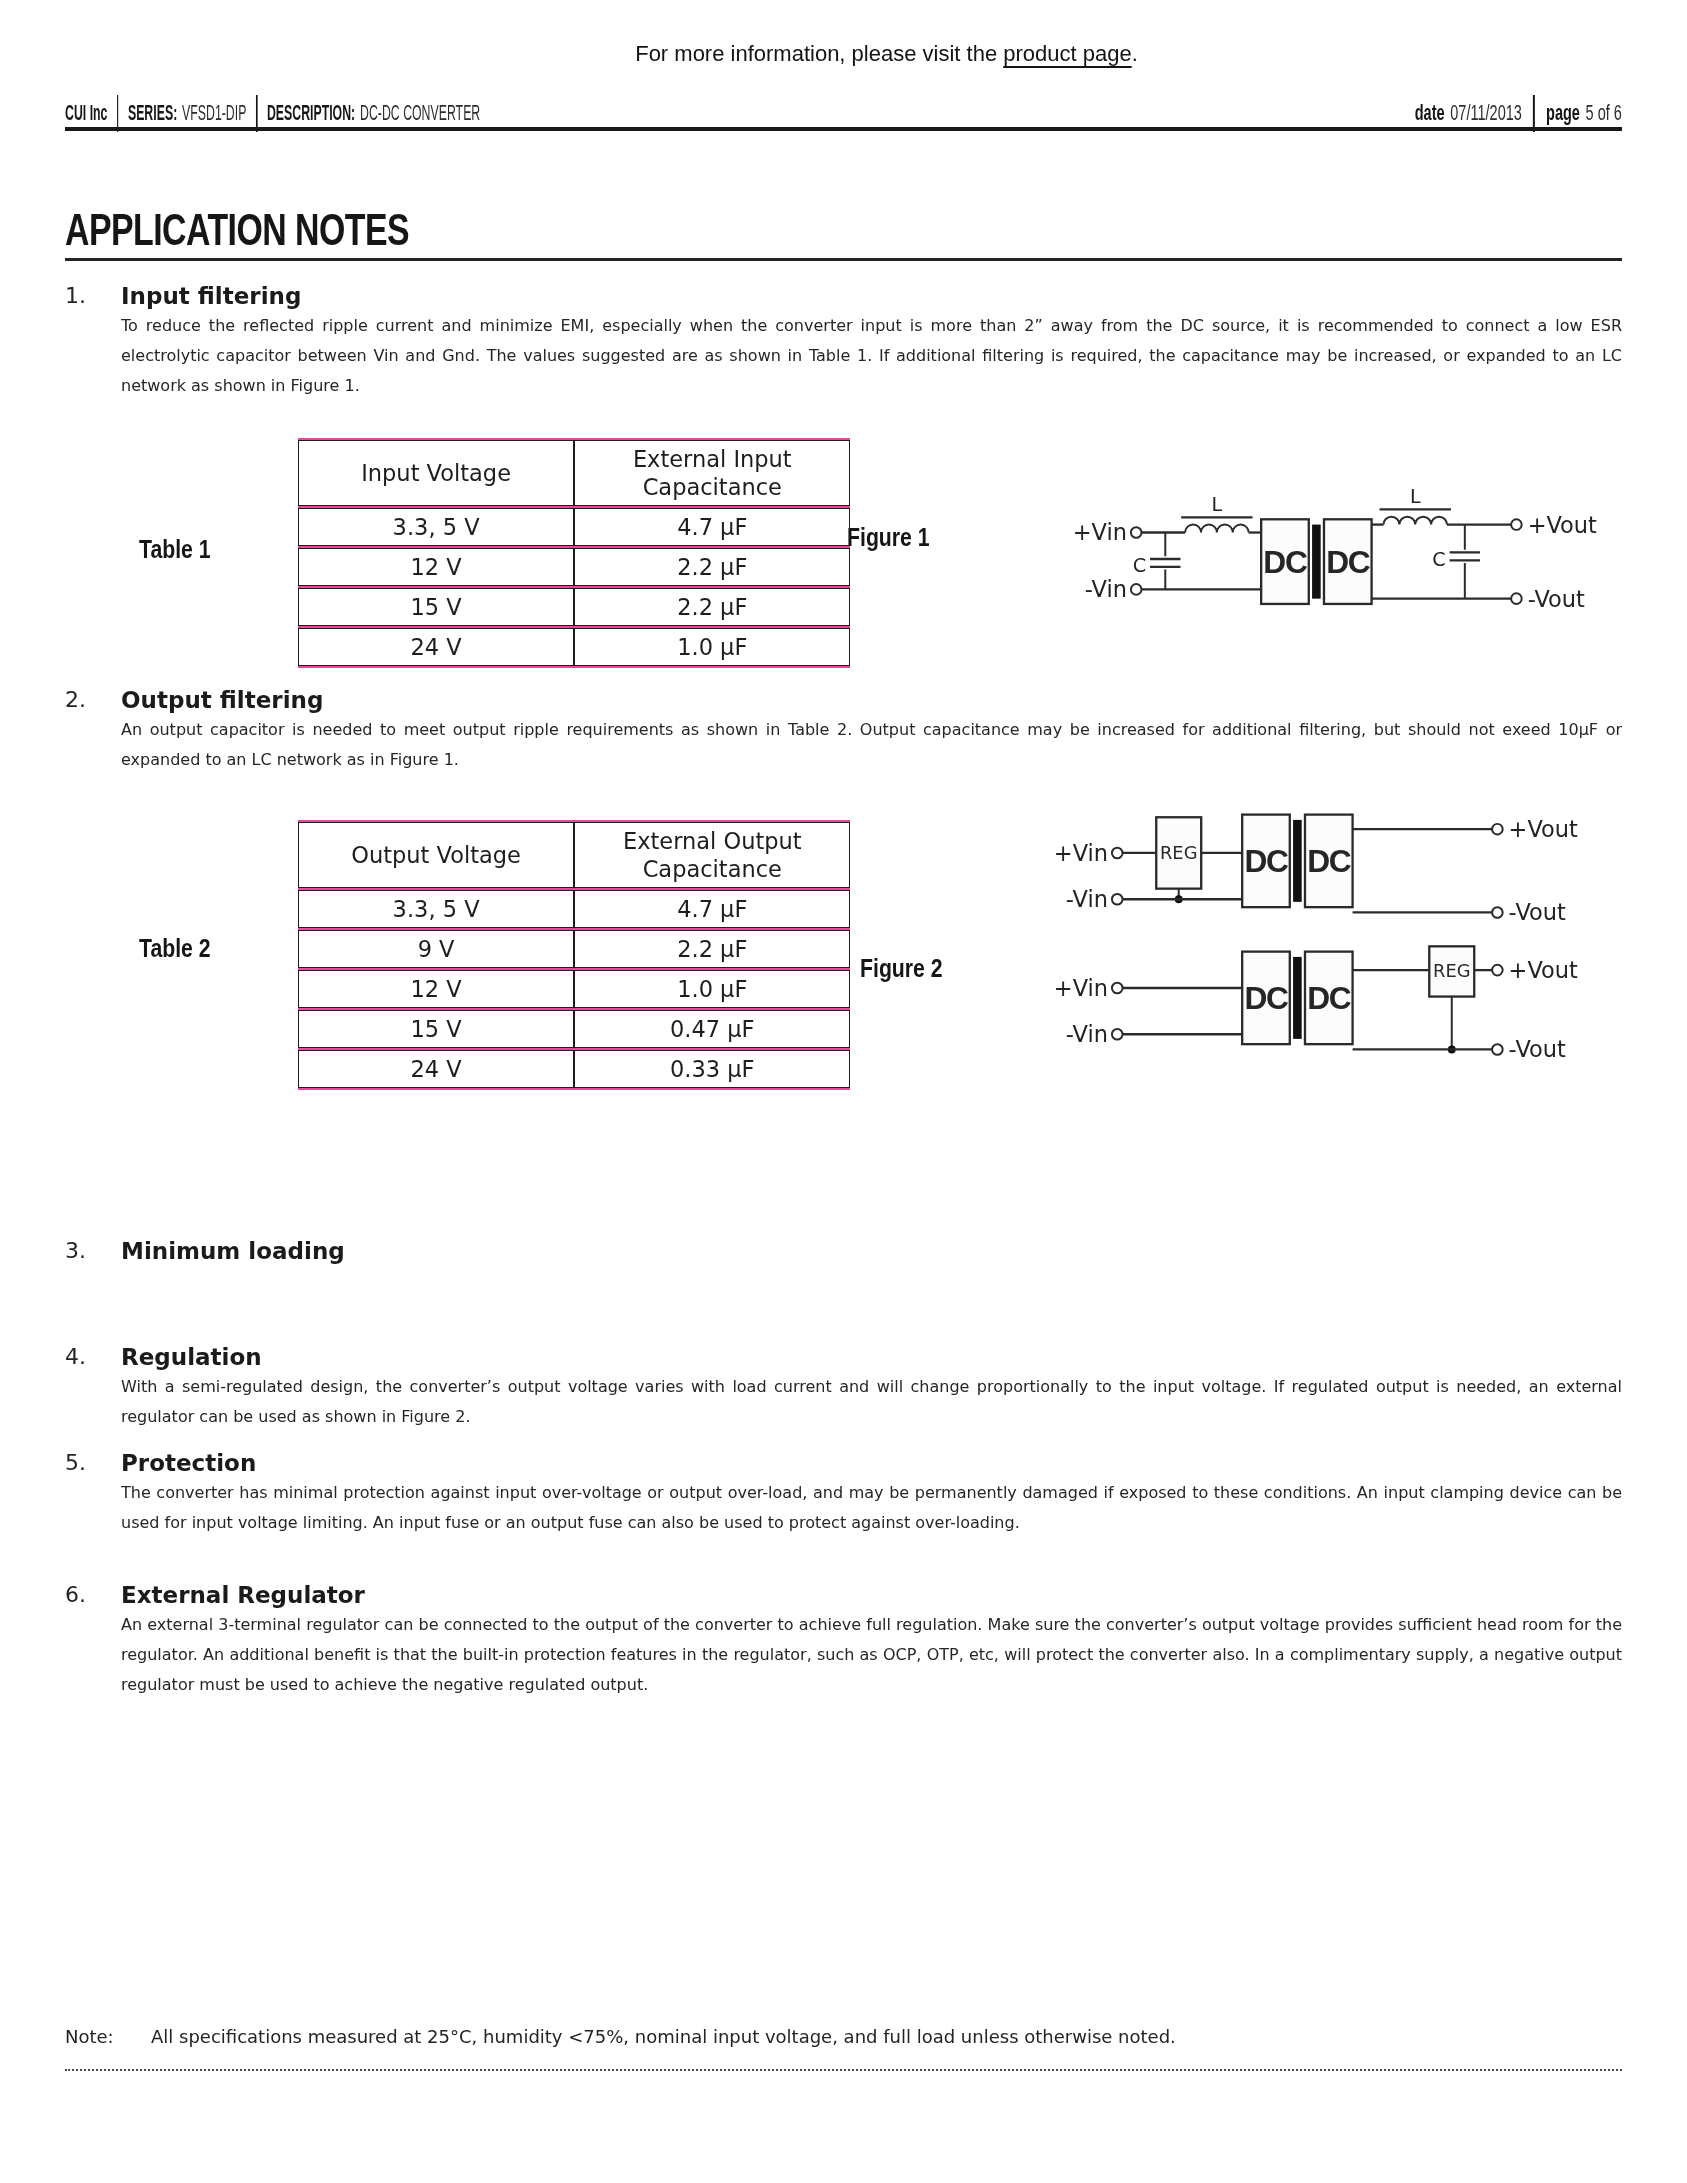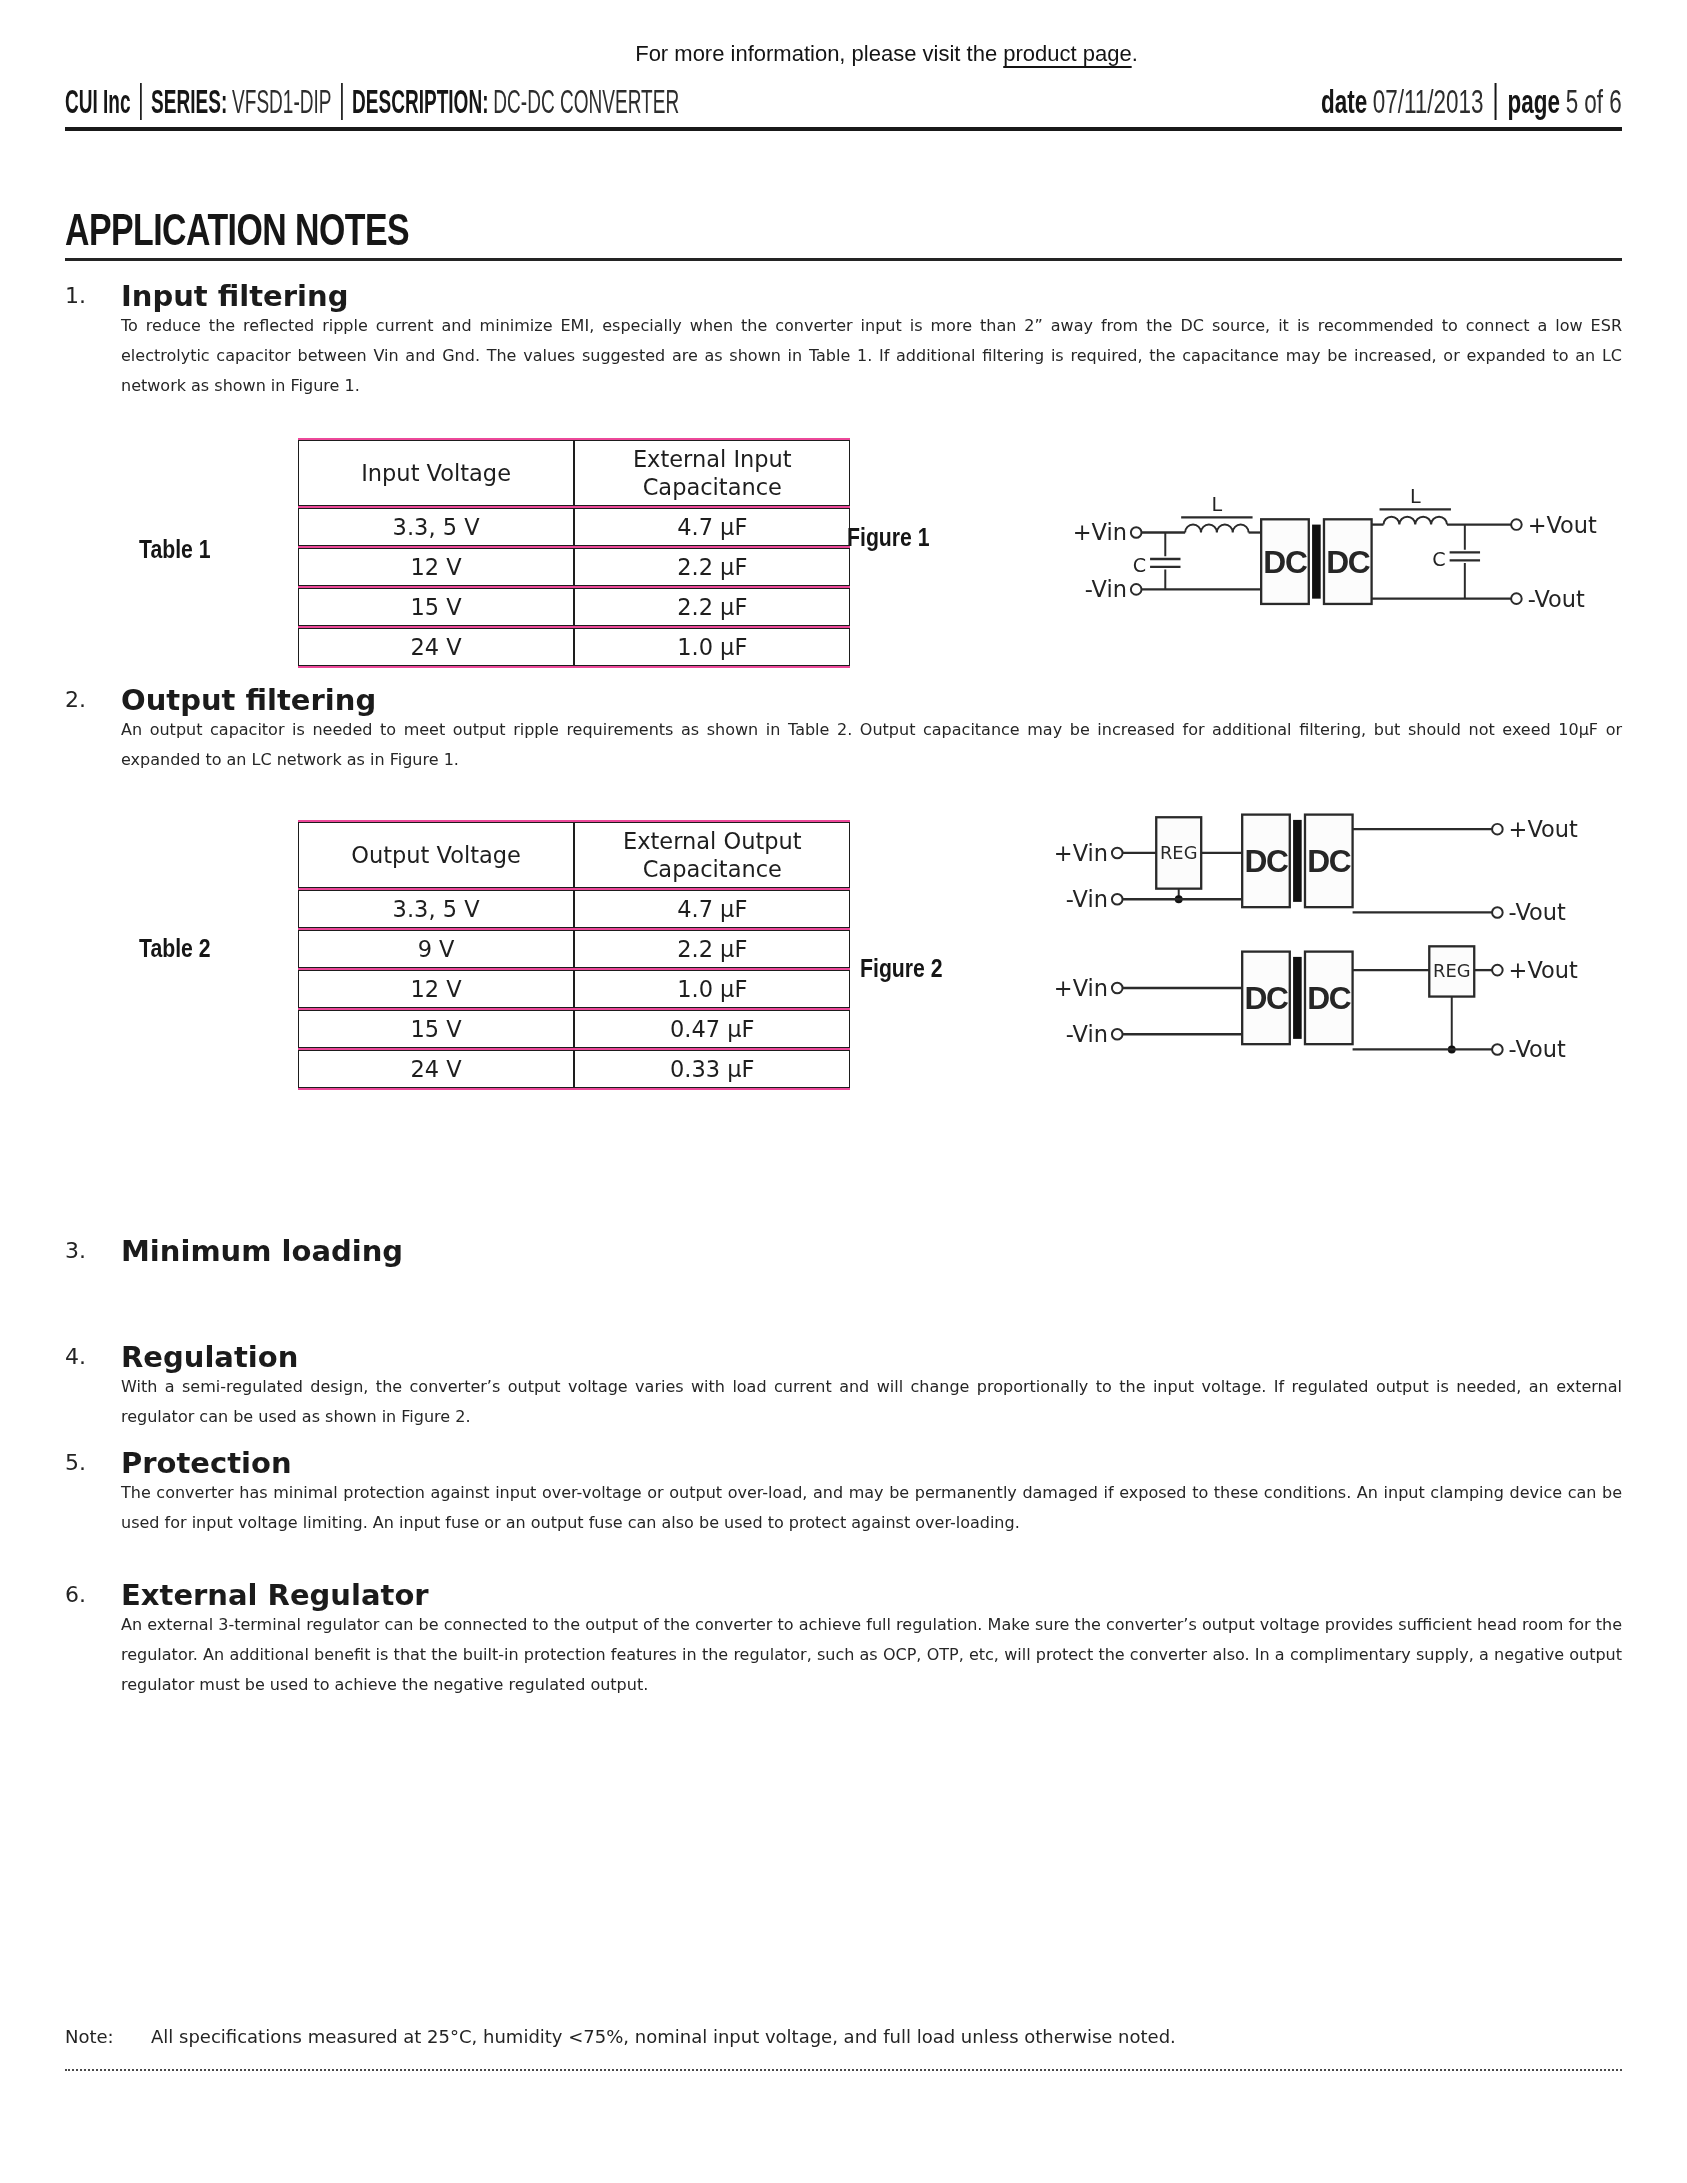--- a/index.html
+++ b/index.html
@@ -6,42 +6,42 @@
   body{width:1687px;height:2183px;background:#ffffff;}
   .page{position:relative;width:1687px;height:2183px;background:#ffffff;
         font-family:"DejaVu Sans",sans-serif;color:#232323;overflow:hidden;}
 
   
   .toplink{position:absolute;top:41px;left:0;width:100%;text-align:center;
            font-family:"Liberation Sans",sans-serif;font-size:22px;color:#141414;padding-left:43px;}
   .toplink a{color:#141414;text-decoration:underline;text-underline-offset:4.6px;cursor:pointer;}
 
   
-  .dochead{position:absolute;top:82px;left:65px;right:65px;height:38px;
-           font-family:"Liberation Sans",sans-serif;font-size:34px;font-weight:bold;
+  .dochead{position:absolute;top:94px;left:65px;right:65px;height:38px;
+           font-family:"Liberation Sans",sans-serif;font-size:22px;font-weight:bold;
            color:#161616;white-space:nowrap;}
   .dh-left{position:absolute;left:0;top:0;display:flex;align-items:center;
            transform:scaleX(0.56);transform-origin:0 50%;height:38px;}
   .dh-right{position:absolute;right:0;top:0;display:flex;align-items:center;
            transform:scaleX(0.66);transform-origin:100% 50%;height:38px;}
   .light{font-weight:normal;color:#2d2d2d;margin-left:8.6px;}
   .vbar{display:inline-block;width:2.6px;height:37px;background:#161616;margin:0 17px;}
 
   .rule-heavy{position:absolute;top:127px;left:65px;right:65px;height:4px;background:#191919;}
 
   .title{position:absolute;top:205px;left:65px;margin:0;
          font-family:"Liberation Sans",sans-serif;font-size:44px;font-weight:bold;
          letter-spacing:-0.7px;color:#161616;white-space:nowrap;
          transform:scaleX(0.77);transform-origin:0 0;}
   .rule-title{position:absolute;top:258px;left:65px;right:65px;height:2.6px;background:#242424;}
 
   
   .sec{position:absolute;left:65px;width:1557px;padding-left:56px;box-sizing:border-box;}
   .sec .num{position:absolute;left:0;top:0;font-size:22px;line-height:30px;color:#242424;}
-  .sec h3{margin:0;font-size:29px;line-height:30px;font-weight:bold;color:#1b1b1b;}
+  .sec h3{margin:0;font-size:23px;line-height:30px;font-weight:bold;color:#1b1b1b;}
   .sec p{margin:0;font-size:16px;line-height:30px;text-align:justify;color:#262626;}
 
   
   .tlabel,.flabel{position:absolute;font-family:"Liberation Sans",sans-serif;
         font-weight:bold;font-size:25px;color:#161616;white-space:nowrap;
         transform:scaleX(0.85);transform-origin:0 50%;}
 
   
   table.dtable{position:absolute;border-collapse:separate;border-spacing:0 2px;background:#ec4899;}
   .dtable th,.dtable td{border:1.3px solid #1d1d1d;text-align:center;vertical-align:middle;

